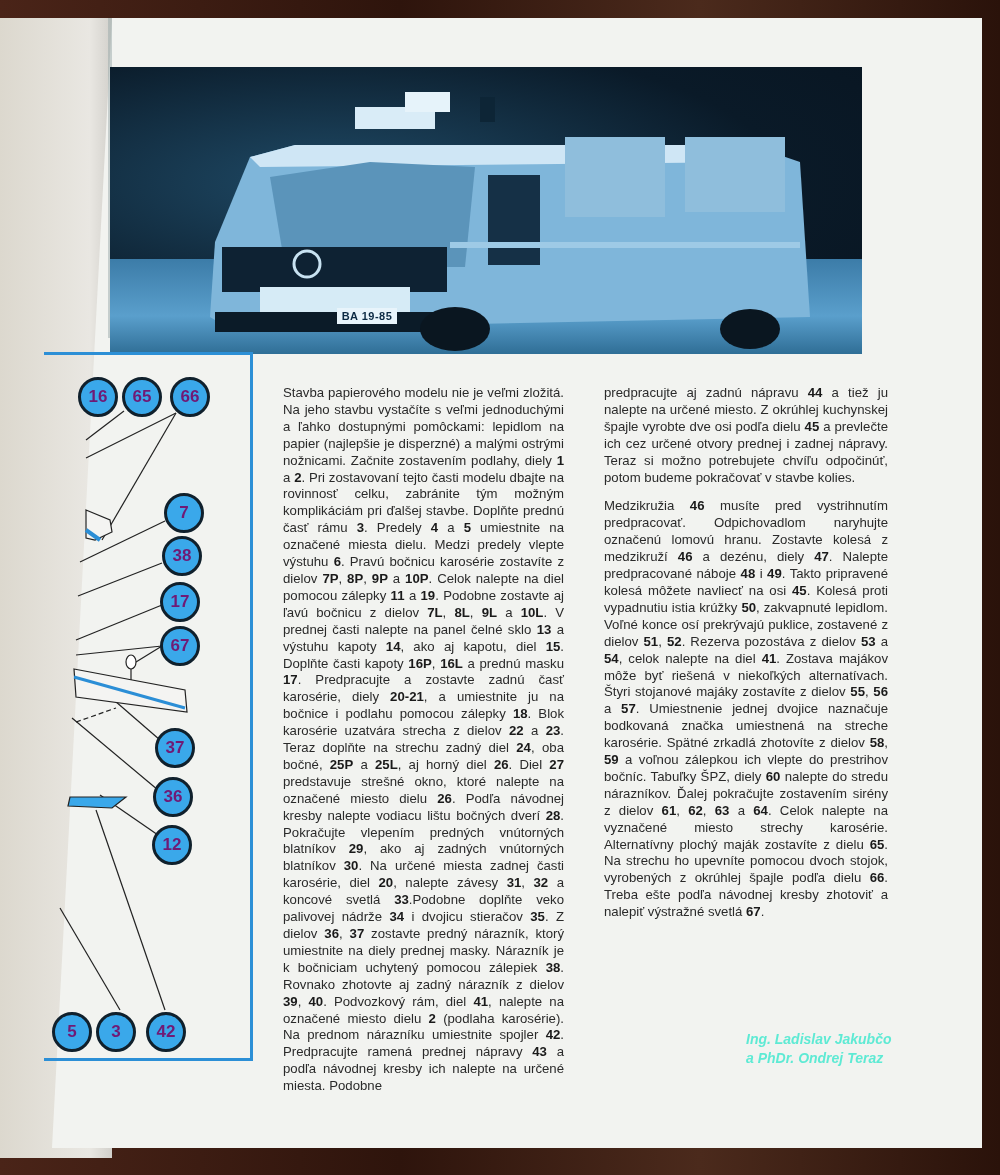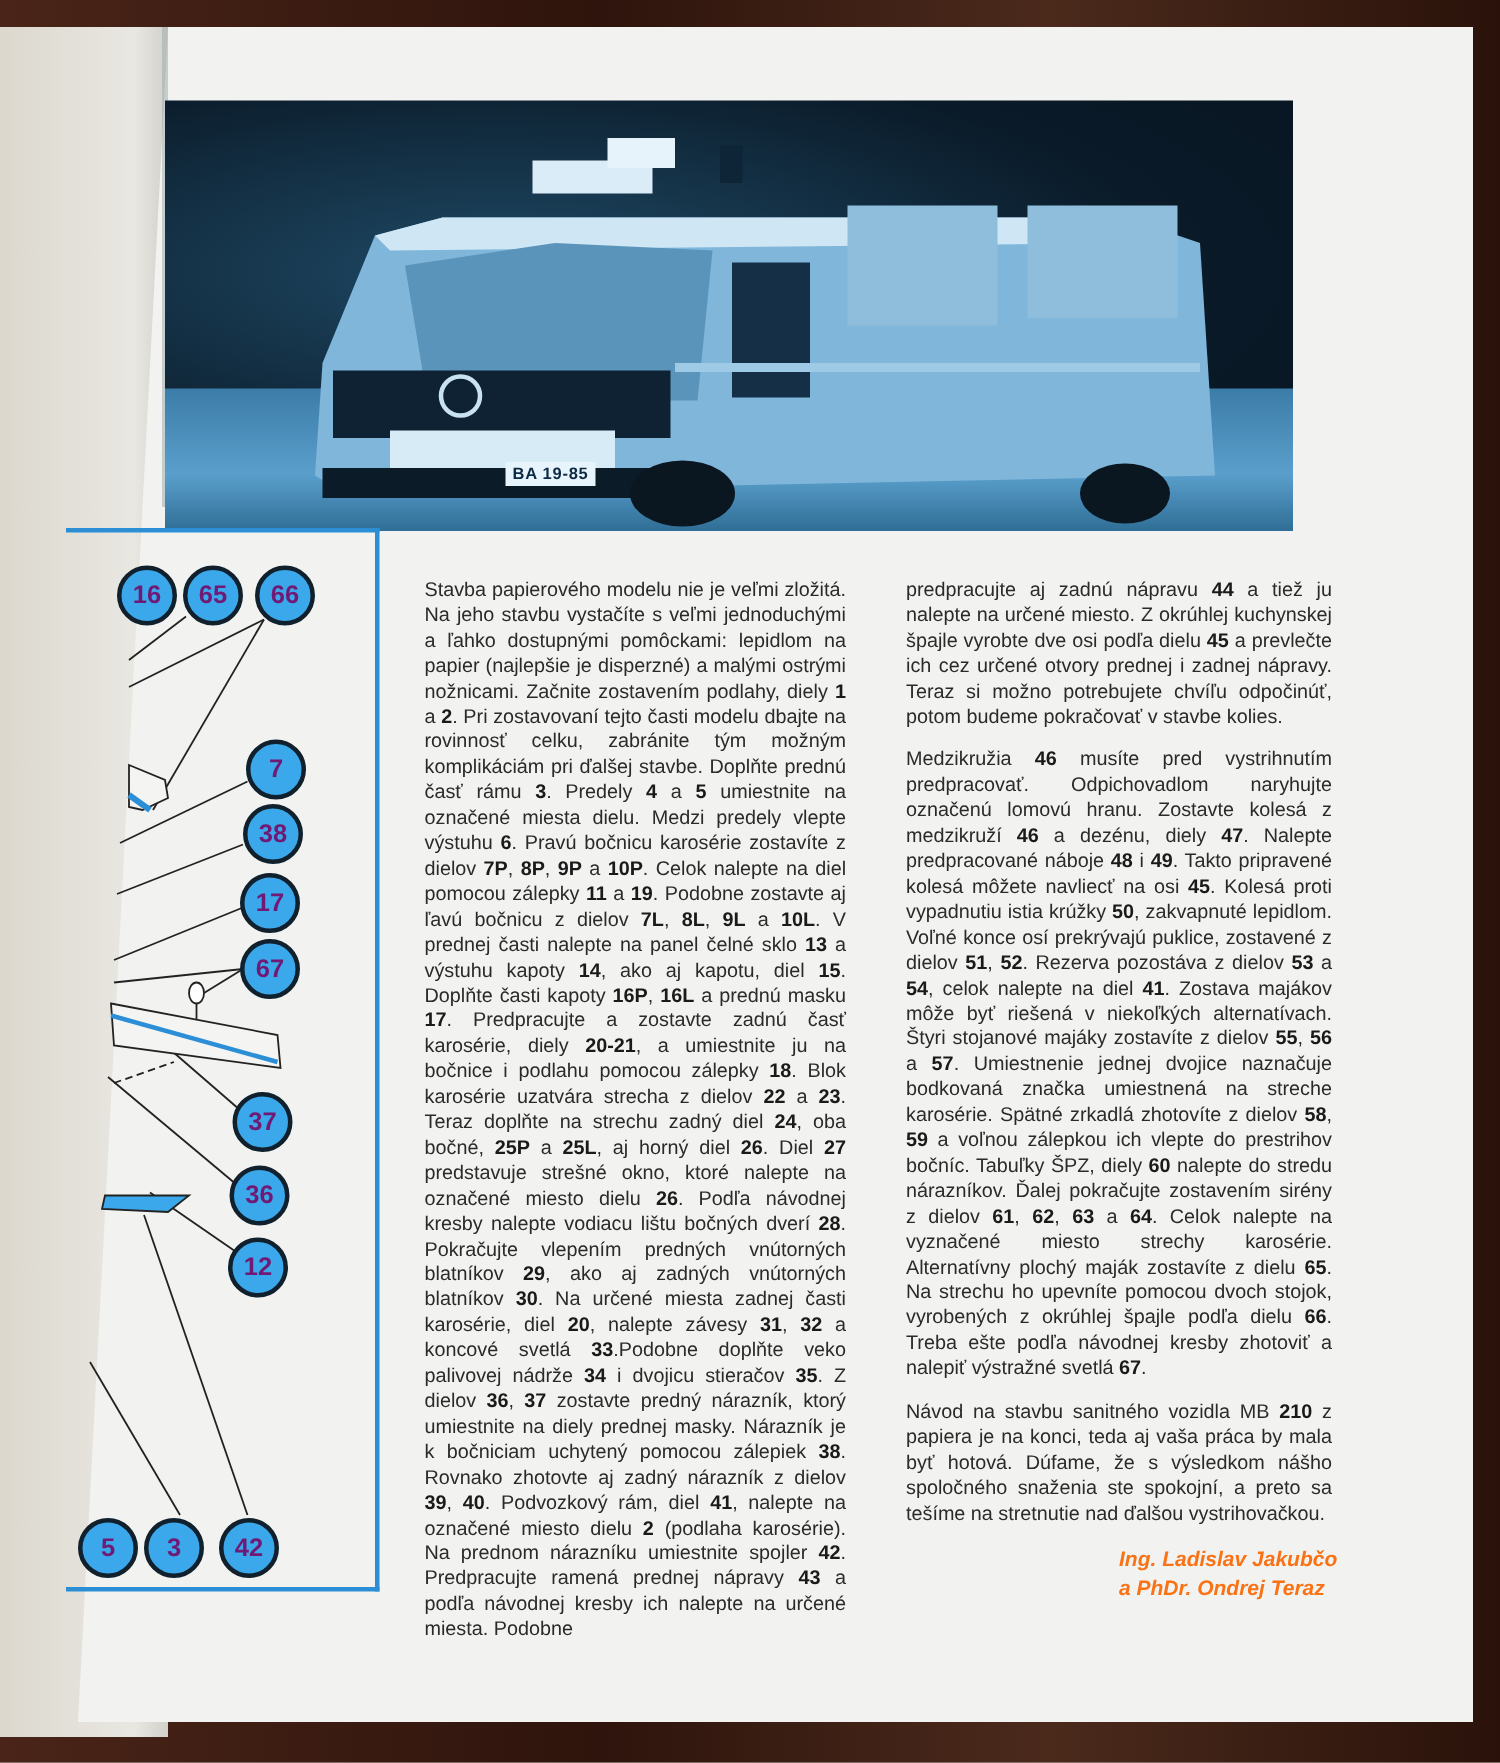--- a/index.html
+++ b/index.html
@@ -23,21 +23,21 @@
     border:3px solid #2c8fd6;border-left:none;}
   .callout{position:absolute;width:40px;height:40px;border-radius:50%;background:#3aa8ea;
     border:3px solid #10202c;color:#701a75;font-weight:bold;font-size:17px;
     display:flex;align-items:center;justify-content:center;box-sizing:border-box;}
   .column{position:absolute;font-size:13.2px;line-height:16.9px;color:#2a2a2a;text-align:justify;}
   .column p{margin:12px;}
   .column b{color:#1a1a1a;}
   .col1{left:271px;top:373px;width:305px;}
   .col2{left:592px;top:373px;width:308px;}
   .signature{position:absolute;left:746px;top:1030px;font-style:italic;font-weight:bold;
-    font-size:14px;line-height:18.5px;color:#f97316;}
+    font-size:14px;line-height:18.5px;color:#5eead4;}
   svg.lines{position:absolute;left:0;top:0;}
 </style>
 </head>
 <body>
 
 <div class="table-wood"></div>
 <div class="left-page"></div>
 <div class="right-page"></div>
 <div class="page-shadow"></div>
 
@@ -112,19 +112,18 @@
 <div class="callout" style="left:52px;top:1012px;">5</div>
 <div class="callout" style="left:96px;top:1012px;">3</div>
 <div class="callout" style="left:146px;top:1012px;">42</div>
 
 <div class="column col1">
   <p>Stavba papierového modelu nie je veľmi zložitá. Na jeho stavbu vystačíte s veľmi jednoduchými a ľahko dostupnými pomôckami: lepidlom na papier (najlepšie je disperzné) a malými ostrými nožnicami. Začnite zostavením podlahy, diely <b>1</b> a <b>2</b>. Pri zostavovaní tejto časti modelu dbajte na rovinnosť celku, zabránite tým možným komplikáciám pri ďalšej stavbe. Doplňte prednú časť rámu <b>3</b>. Predely <b>4</b> a <b>5</b> umiestnite na označené miesta dielu. Medzi predely vlepte výstuhu <b>6</b>. Pravú bočnicu karosérie zostavíte z dielov <b>7P</b>, <b>8P</b>, <b>9P</b> a <b>10P</b>. Celok nalepte na diel pomocou zálepky <b>11</b> a <b>19</b>. Podobne zostavte aj ľavú bočnicu z dielov <b>7L</b>, <b>8L</b>, <b>9L</b> a <b>10L</b>. V prednej časti nalepte na panel čelné sklo <b>13</b> a výstuhu kapoty <b>14</b>, ako aj kapotu, diel <b>15</b>. Doplňte časti kapoty <b>16P</b>, <b>16L</b> a prednú masku <b>17</b>. Predpracujte a zostavte zadnú časť karosérie, diely <b>20-21</b>, a umiestnite ju na bočnice i podlahu pomocou zálepky <b>18</b>. Blok karosérie uzatvára strecha z dielov <b>22</b> a <b>23</b>. Teraz doplňte na strechu zadný diel <b>24</b>, oba bočné, <b>25P</b> a <b>25L</b>, aj horný diel <b>26</b>. Diel <b>27</b> predstavuje strešné okno, ktoré nalepte na označené miesto dielu <b>26</b>. Podľa návodnej kresby nalepte vodiacu lištu bočných dverí <b>28</b>. Pokračujte vlepením predných vnútorných blatníkov <b>29</b>, ako aj zadných vnútorných blatníkov <b>30</b>. Na určené miesta zadnej časti karosérie, diel <b>20</b>, nalepte závesy <b>31</b>, <b>32</b> a koncové svetlá <b>33</b>.Podobne doplňte veko palivovej nádrže <b>34</b> i dvojicu stieračov <b>35</b>. Z dielov <b>36</b>, <b>37</b> zostavte predný nárazník, ktorý umiestnite na diely prednej masky. Nárazník je k bočniciam uchytený pomocou zálepiek <b>38</b>. Rovnako zhotovte aj zadný nárazník z dielov <b>39</b>, <b>40</b>. Podvozkový rám, diel <b>41</b>, nalepte na označené miesto dielu <b>2</b> (podlaha karosérie). Na prednom nárazníku umiestnite spojler <b>42</b>. Predpracujte ramená prednej nápravy <b>43</b> a podľa návodnej kresby ich nalepte na určené miesta. Podobne</p>
 </div>
 <div class="column col2">
   <p>predpracujte aj zadnú nápravu <b>44</b> a tiež ju nalepte na určené miesto. Z okrúhlej kuchynskej špajle vyrobte dve osi podľa dielu <b>45</b> a prevlečte ich cez určené otvory prednej i zadnej nápravy. Teraz si možno potrebujete chvíľu odpočinúť, potom budeme pokračovať v stavbe kolies.</p>
   <p>Medzikružia <b>46</b> musíte pred vystrihnutím predpracovať. Odpichovadlom naryhujte označenú lomovú hranu. Zostavte kolesá z medzikruží <b>46</b> a dezénu, diely <b>47</b>. Nalepte predpracované náboje <b>48</b> i <b>49</b>. Takto pripravené kolesá môžete navliecť na osi <b>45</b>. Kolesá proti vypadnutiu istia krúžky <b>50</b>, zakvapnuté lepidlom. Voľné konce osí prekrývajú puklice, zostavené z dielov <b>51</b>, <b>52</b>. Rezerva pozostáva z dielov <b>53</b> a <b>54</b>, celok nalepte na diel <b>41</b>. Zostava majákov môže byť riešená v niekoľkých alternatívach. Štyri stojanové majáky zostavíte z dielov <b>55</b>, <b>56</b> a <b>57</b>. Umiestnenie jednej dvojice naznačuje bodkovaná značka umiestnená na streche karosérie. Spätné zrkadlá zhotovíte z dielov <b>58</b>, <b>59</b> a voľnou zálepkou ich vlepte do prestrihov bočníc. Tabuľky ŠPZ, diely <b>60</b> nalepte do stredu nárazníkov. Ďalej pokračujte zostavením sirény z dielov <b>61</b>, <b>62</b>, <b>63</b> a <b>64</b>. Celok nalepte na vyznačené miesto strechy karosérie. Alternatívny plochý maják zostavíte z dielu <b>65</b>. Na strechu ho upevníte pomocou dvoch stojok, vyrobených z okrúhlej špajle podľa dielu <b>66</b>. Treba ešte podľa návodnej kresby zhotoviť a nalepiť výstražné svetlá <b>67</b>.</p>
-  <p>Návod na stavbu sanitného vozidla MB <b>210</b> z papiera je na konci, teda aj vaša práca by mala byť hotová. Dúfame, že s výsledkom nášho spoločného snaženia ste spokojní, a preto sa tešíme na stretnutie nad ďalšou vystrihovačkou.</p>
 </div>
 
 <div class="signature">
   <div>Ing. Ladislav Jakubčo</div>
   <div>a PhDr. Ondrej Teraz</div>
 </div>
 
 </body></html>

